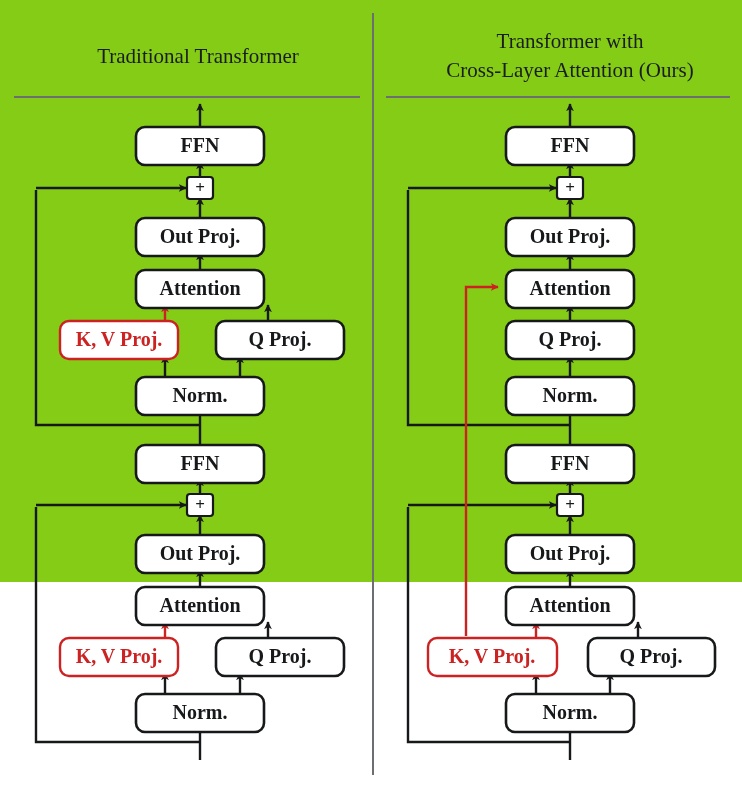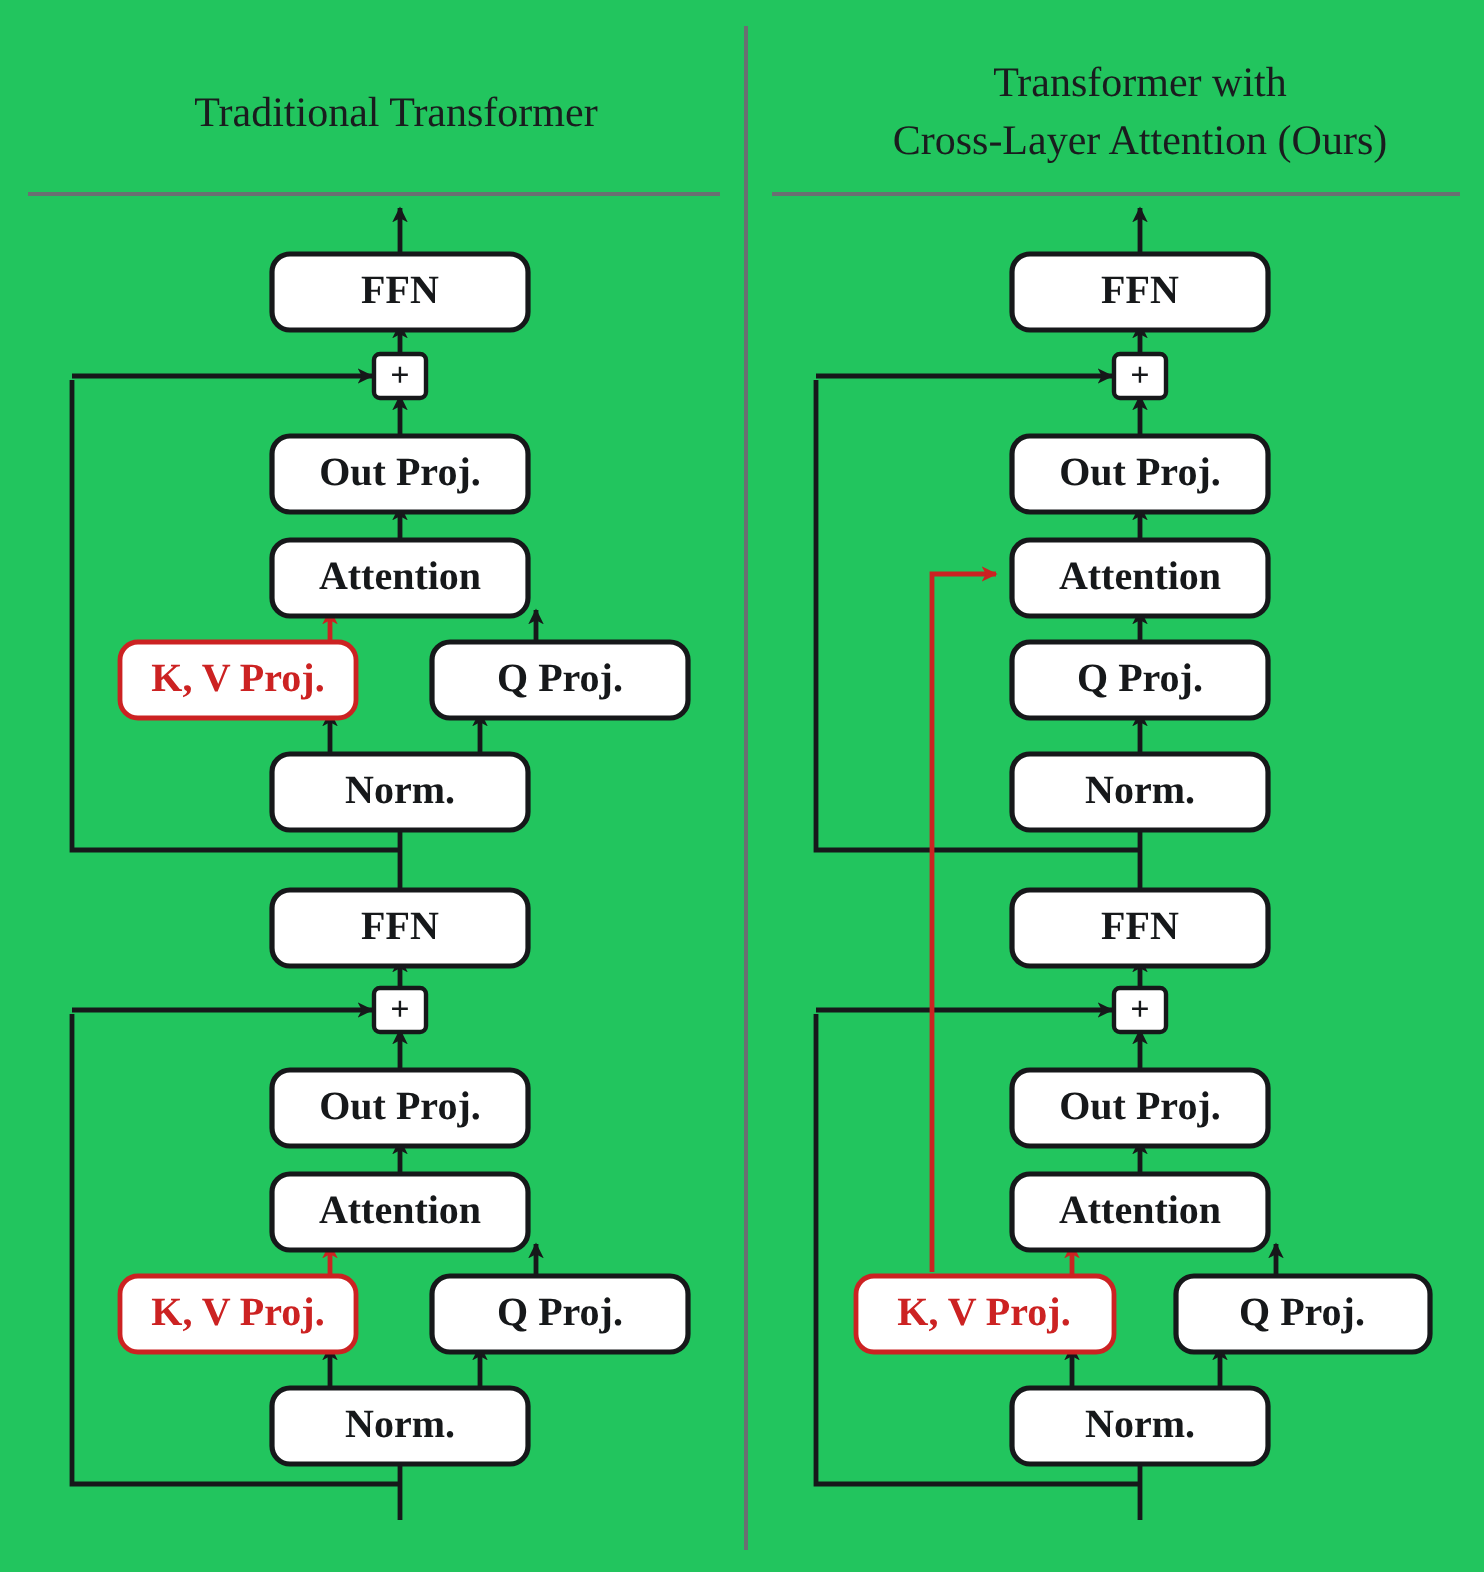--- a/index.html
+++ b/index.html
@@ -9,22 +9,22 @@
   }
   body {
     width: 742px;
     height: 786px;
     font-family: "Liberation Serif", "DejaVu Serif", serif;
     overflow: hidden;
   }
   #figure {
     position: relative;
     width: 742px;
-    height: 786px;
-    background: #22c55e;
+    height: 582px;
+    background: #84cc16;
   }
   svg.diagram {
     position: absolute;
     left: 0;
     top: 0;
     width: 742px;
     height: 786px;
   }
   .box-rect {
     fill: #ffffff;

